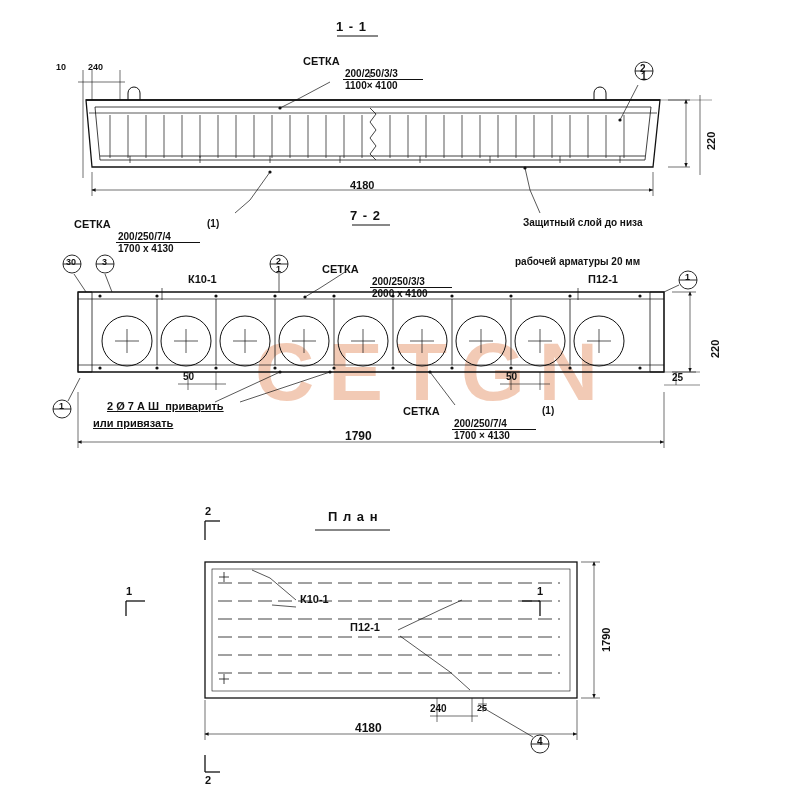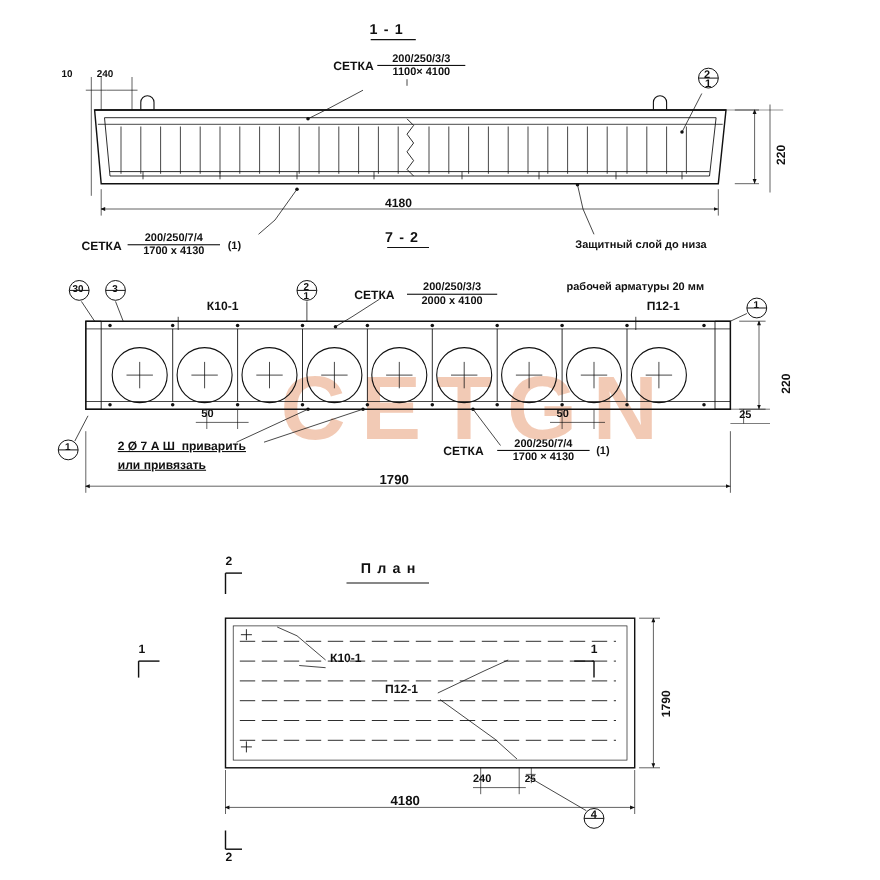--- a/index.html
+++ b/index.html
@@ -8,21 +8,21 @@
   .stage{position:absolute;left:0;top:0;width:800px;height:800px;}
   svg{position:absolute;left:0;top:0;width:800px;height:800px;}
   .lbl{position:absolute;white-space:pre;font-family:"Liberation Sans",sans-serif;
        color:#111;line-height:1.05;}
   .t10{font-size:10px;}
   .t11{font-size:11px;}
   .t12{font-size:12px;font-weight:bold;}
   .t13{font-size:13px;font-weight:bold;letter-spacing:1px;text-align:right;}
   .t9{font-size:9px;}
   .b{font-weight:bold;}
-  .frac{position:absolute;text-align:center;font-size:10px;font-weight:bold;}
+  .frac{position:absolute;font-size:10px;font-weight:bold;margin-top:20px;}
   .frac .num{display:block;padding:0 2px;}
   .frac .den{display:block;border-top:1px solid #111;padding:0 2px;}
   .wm{position:absolute;font-weight:bold;color:#e8a07a;opacity:.55;
       font-family:"Liberation Sans",sans-serif;}
   .wmtxt{left:255px;top:325px;font-size:82px;letter-spacing:14px;}
   .rot{transform-origin:left top;}
 </style>
 </head>
 <body>
 
@@ -372,21 +372,21 @@
   <div class="lbl t11 b" style="left:188px;top:274px;">К10-1</div>
   <div class="lbl t11 b" style="left:588px;top:274px;">П12-1</div>
 
   <div class="lbl t10 b" style="left:183px;top:372px;">50</div>
   <div class="lbl t10 b" style="left:506px;top:372px;">50</div>
   <div class="lbl t10 b" style="left:672px;top:373px;">25</div>
   <div class="lbl t11 b rot" style="left:710px;top:358px;transform:rotate(-90deg);">220</div>
   <div class="lbl t12" style="left:345px;top:430px;">1790</div>
 
   <div class="lbl t11 b" style="left:107px;top:401px;text-decoration:underline;">2 Ø 7 А Ш  приварить</div>
-  <div class="lbl t11 b" style="left:107px;top:418px;text-decoration:underline;">или привязать</div>
+  <div class="lbl t11 b" style="left:93px;top:418px;text-decoration:underline;">или привязать</div>
 
   <div class="lbl t11 b" style="left:403px;top:406px;">СЕТКА</div>
   <div class="frac" style="left:452px;top:398px;width:84px;">
     <span class="num">200/250/7/4</span>
     <span class="den">1700 × 4130</span>
   </div>
   <div class="lbl t10 b" style="left:542px;top:406px;">(1)</div>
 
   <div class="lbl t13" style="left:328px;top:510px;">П л а н</div>
   <div class="lbl t11 b" style="left:205px;top:506px;">2</div>

